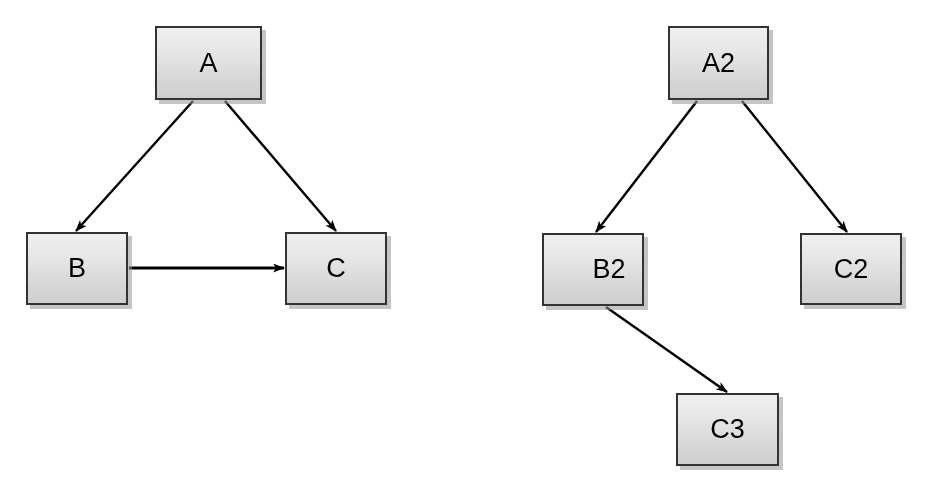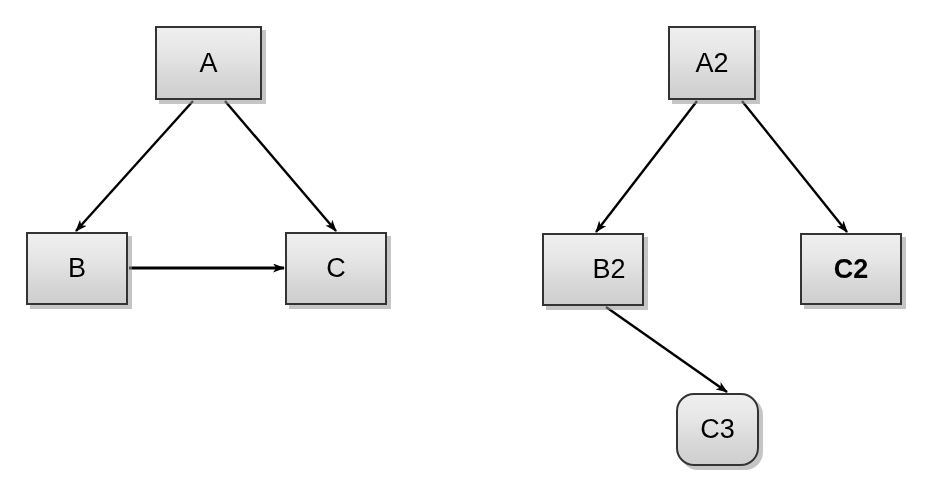--- a/index.html
+++ b/index.html
@@ -68,27 +68,27 @@
   <div id="nodes-group">
       <div class="node" style="left: 155px; top: 26px; width: 107px; height: 74px;">
         <span class="node-label">A</span>
       </div>
       <div class="node" style="left: 26px; top: 232px; width: 102px; height: 73px;">
         <span class="node-label">B</span>
       </div>
       <div class="node" style="left: 285px; top: 232px; width: 102px; height: 73px;">
         <span class="node-label">C</span>
       </div>
-      <div class="node" style="left: 668px; top: 26px; width: 88px; height: 74px;">
+      <div class="node" style="left: 668px; top: 26px; width: 101px; height: 74px;">
         <span class="node-label">A2</span>
       </div>
       <div class="node" style="left: 542px; top: 233px; width: 102px; height: 73px; padding-left: 32px;">
         <span class="node-label">B2</span>
       </div>
-      <div class="node" style="left: 800px; top: 233px; width: 102px; height: 72px; font-weight: bold;">
+      <div class="node" style="left: 800px; top: 233px; width: 102px; height: 72px;">
         <span class="node-label">C2</span>
       </div>
-      <div class="node" style="left: 676px; top: 393px; width: 83px; height: 73px; border-radius: 18px;">
+      <div class="node" style="left: 676px; top: 393px; width: 103px; height: 73px;">
         <span class="node-label">C3</span>
       </div>
     </div>
 
 </div>
 
 </body></html>

